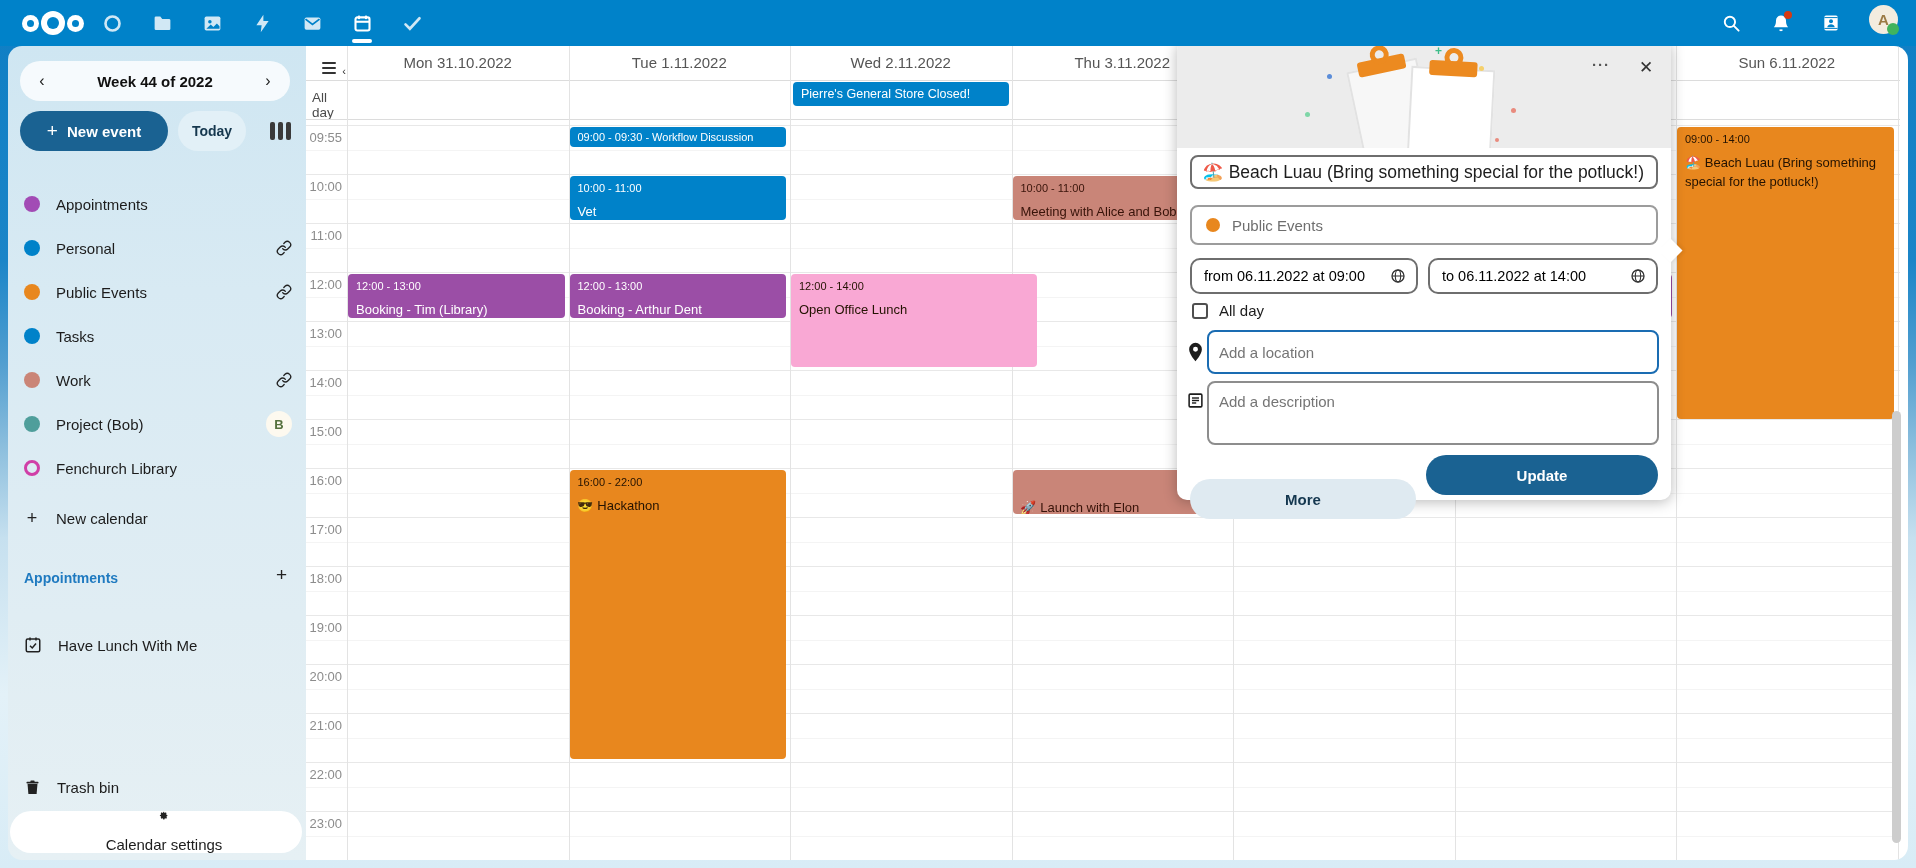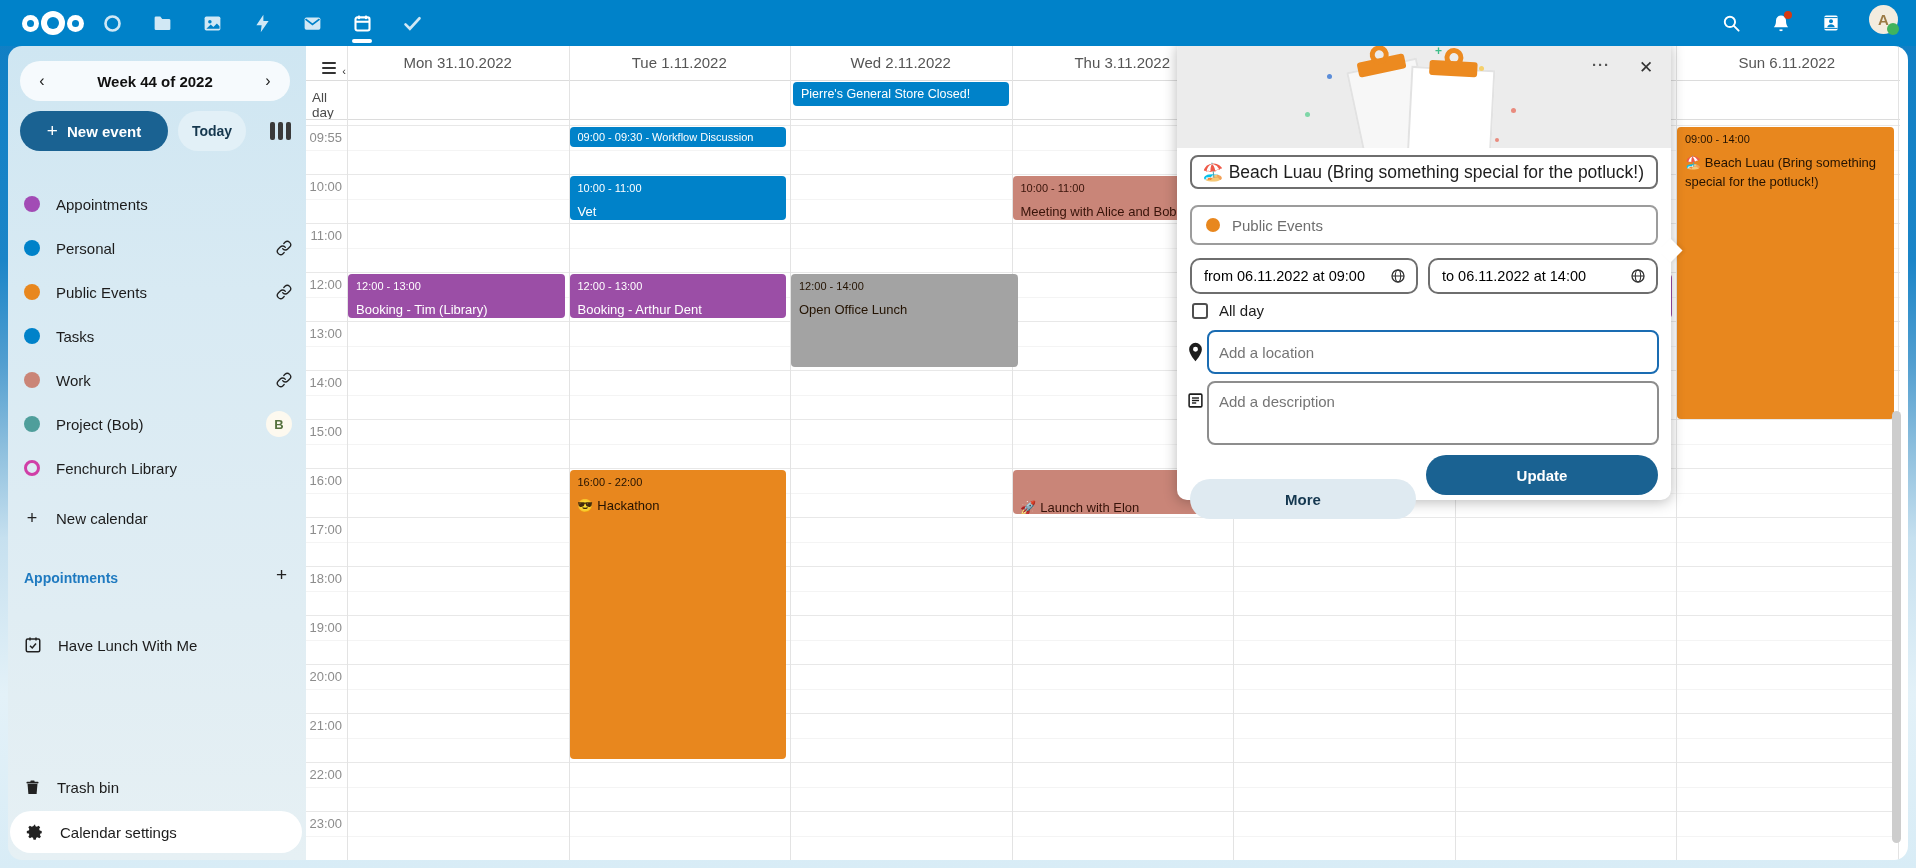--- a/index.html
+++ b/index.html
@@ -61,21 +61,21 @@
   .cal-item .lbl { font-size:15px; color:#1c1c1c; }
   .cal-item .trail { position:absolute; right:14px; display:flex; align-items:center; }
   .badge-b { width:26px; height:26px; border-radius:50%; background:#fdf9ef;
     display:flex; align-items:center; justify-content:center; font-size:13px; font-weight:bold; color:#56713f; }
   .side-head { position:absolute; left:16px; top:524px; font-size:14px; font-weight:bold; color:#1f7ac0; }
   .side-head-plus { position:absolute; left:268px; top:518px; font-size:19px; color:#222; cursor:pointer; }
   .side-row { position:absolute; left:0; width:298px; height:38px; display:flex; align-items:center;
     padding-left:16px; gap:16px; cursor:pointer; font-size:15px; color:#1c1c1c; }
   .settings-pill { position:absolute; left:2px; top:765px; width:292px; height:42px; background:#fff;
     border-radius:24px; display:flex; align-items:center; padding-left:16px; gap:16px;
-    font-size:15px; color:#1c1c1c; cursor:pointer; }
+    font-size:15px; color:#1c1c1c; cursor:pointer;flex-direction:column; }
 
   
   .grid { position:absolute; left:306px; top:46px; width:1602px; height:814px;
     background:#fff; border-radius:0 14px 14px 0; z-index:5; overflow:hidden; }
   .day-head { position:absolute; top:8px; height:20px; text-align:center;
     font-size:15px; color:#555; }
   .collapse-icon { position:absolute; left:16px; top:16px; width:20px; height:14px; cursor:pointer; }
   .collapse-icon i { display:block; height:2px; background:#333; margin-bottom:3px; border-radius:1px; }
   .collapse-icon em { position:absolute; right:-4px; top:3px; font-style:normal; font-size:11px; color:#333; }
   .allday-lbl { position:absolute; left:6px; top:44px; width:34px; font-size:13.5px; color:#4a4a4a; }
@@ -409,21 +409,21 @@
         <div class="n">Meeting with Alice and Bob</div>
       </div>
       <div class="ev light c-purple" style="left:42px;top:228px;width:216.5px;height:44px;background:#9b4ea6">
         <div class="t">12:00 - 13:00</div>
         <div class="n">Booking - Tim (Library)</div>
       </div>
       <div class="ev light c-purple" style="left:263.5px;top:228px;width:216.5px;height:44px;background:#9b4ea6">
         <div class="t">12:00 - 13:00</div>
         <div class="n">Booking - Arthur Dent</div>
       </div>
-      <div class="ev dark c-orange" style="left:485px;top:228px;width:227px;height:93px;background:#a3a3a3">
+      <div class="ev dark c-orange" style="left:485px;top:228px;width:246px;height:93px;background:#f9a8d4">
         <div class="t">12:00 - 14:00</div>
         <div class="n">Open Office Lunch</div>
       </div>
       <div class="ev light c-purple" style="left:1149.5px;top:228px;width:216.5px;height:44px;background:#9b4ea6"></div>
       <div class="ev dark c-orange" style="left:263.5px;top:424px;width:216.5px;height:289px;background:#e8871e">
         <div class="t">16:00 - 22:00</div>
         <div class="n">😎 Hackathon</div>
       </div>
       <div class="ev dark c-salmon" style="left:706.5px;top:424px;width:216.5px;height:44px;background:#c98578">
         <div class="n" style="padding-top:28px">🚀 Launch with Elon</div>

